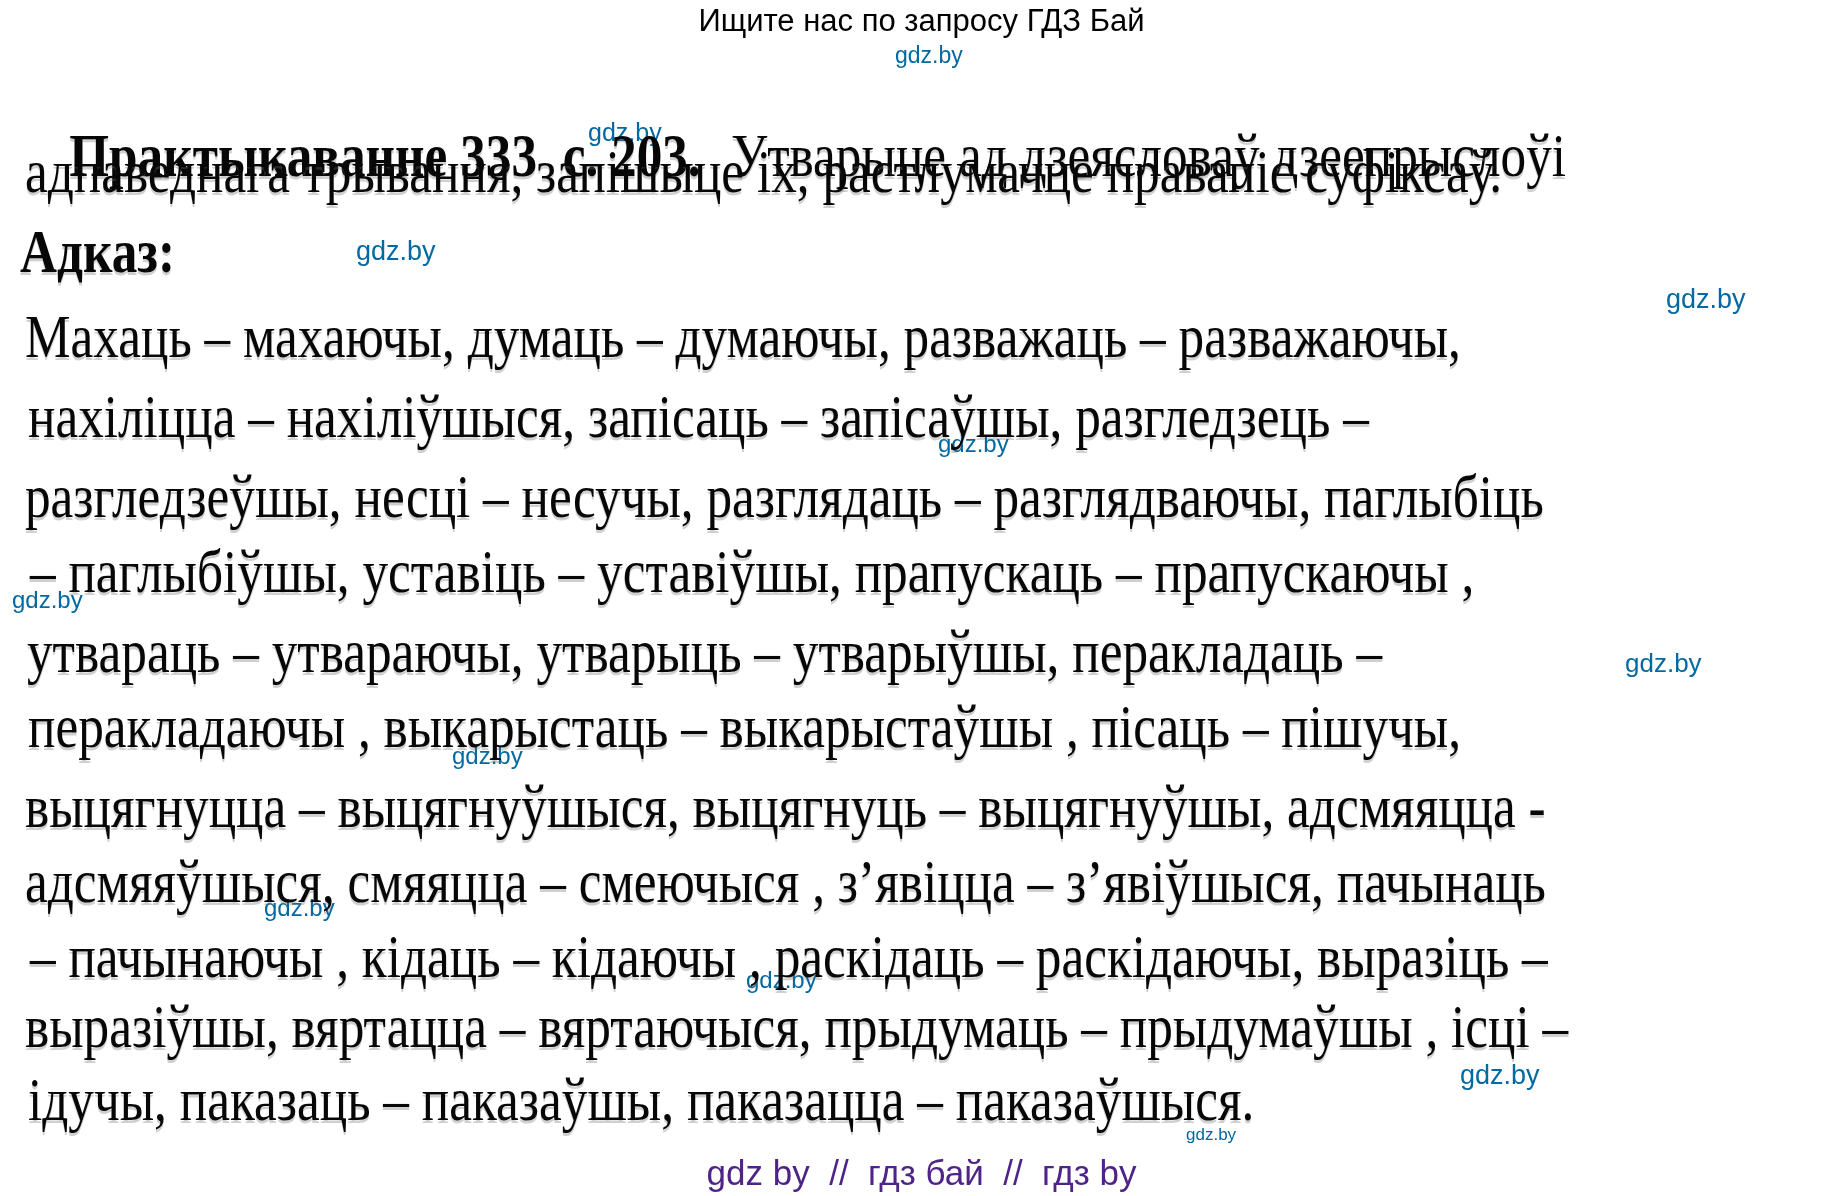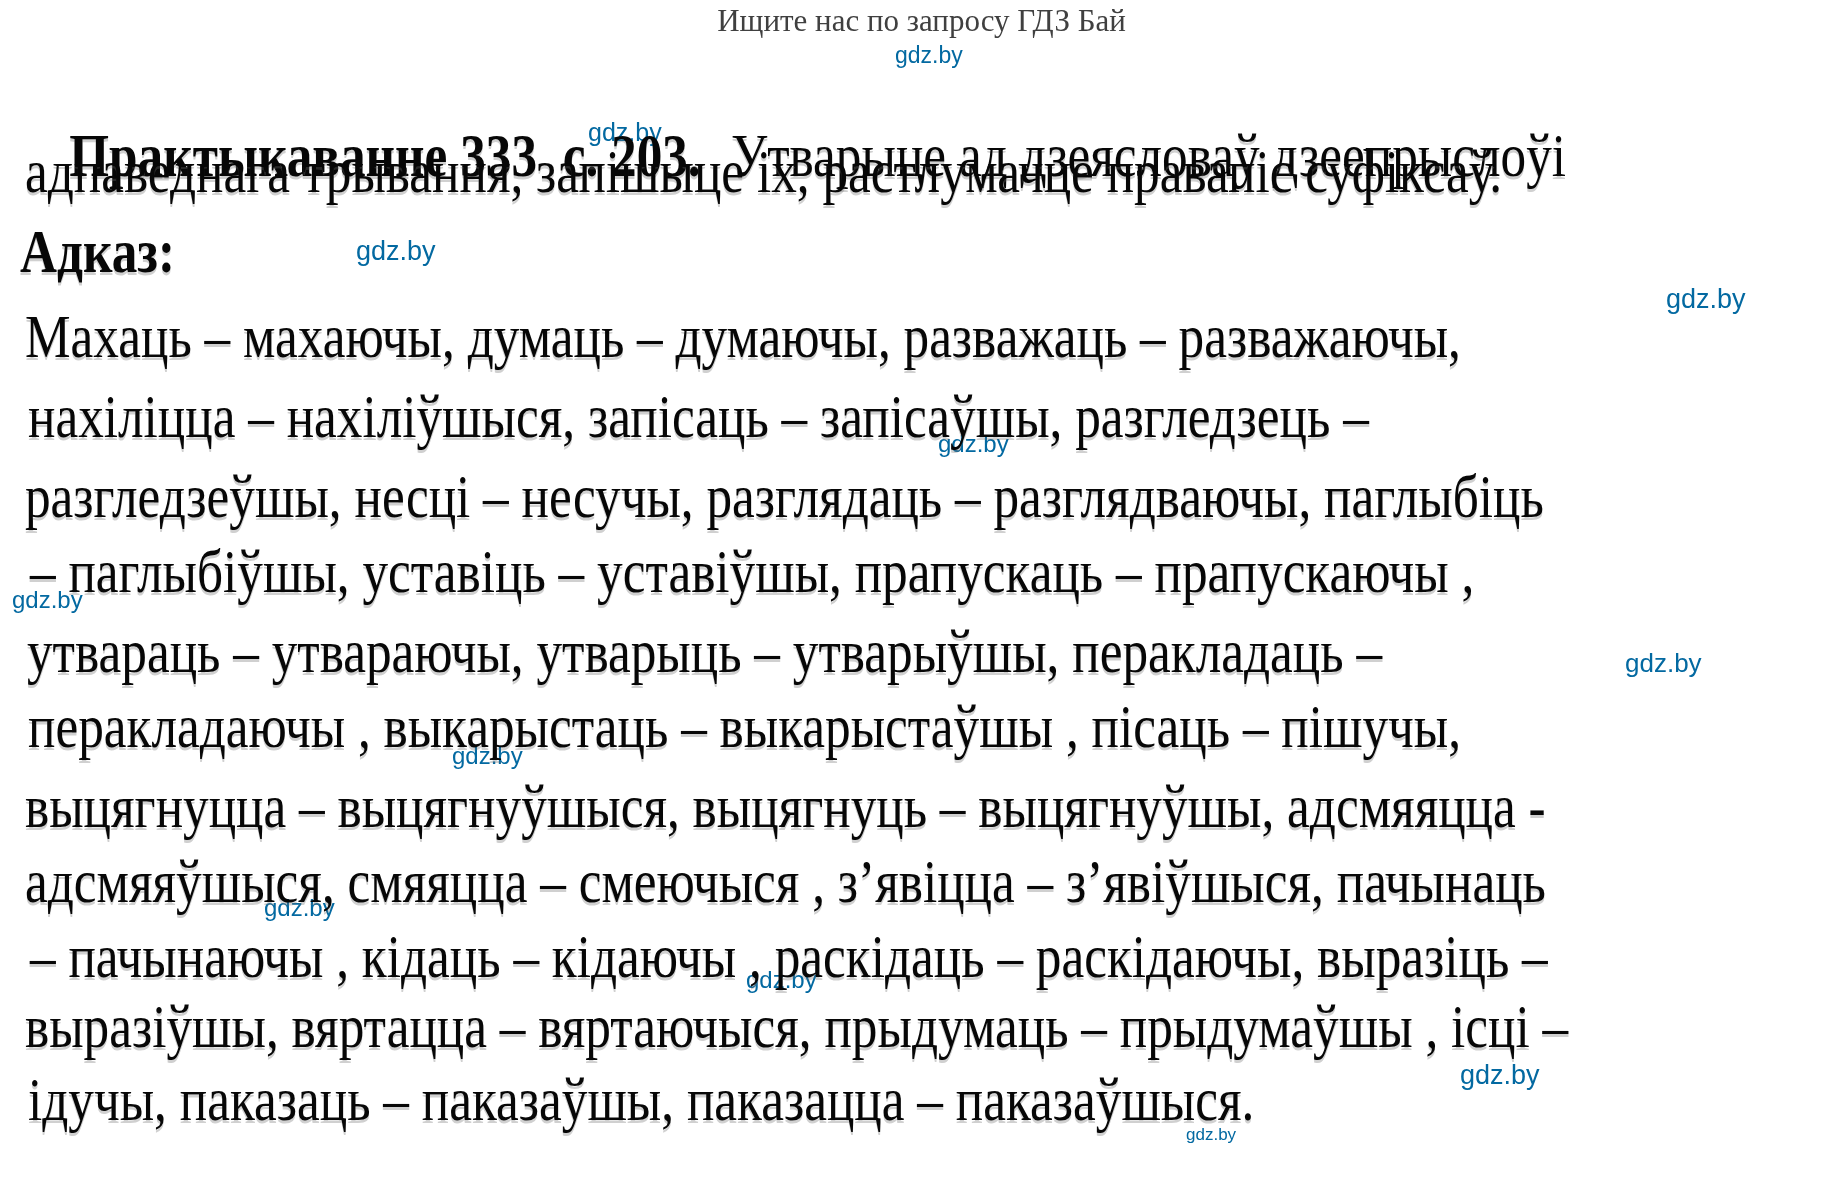--- a/index.html
+++ b/index.html
@@ -52,21 +52,21 @@
     font-size:35px;line-height:1.15;
     color:#4f2488;
     white-space:pre;
   }
 </style>
 </head>
 <body>
 
 <div class="page">
 
-  <div class="banner" style="color: #404040; font-family: Liberation Serif, serif;">Ищите нас по запросу ГДЗ Бай</div>
+  <div class="banner" style="color: #000000;">Ищите нас по запросу ГДЗ Бай</div>
 
   <span class="wm" style="left:895px;top:44px;font-size:23px;">gdz.by</span>
   <span class="wm" style="left:588px;top:120px;font-size:25px;">gdz.by</span>
   <span class="wm" style="left:356px;top:238px;font-size:27px;">gdz.by</span>
   <span class="wm" style="left:1666px;top:286px;font-size:27px;">gdz.by</span>
   <span class="wm" style="left:938px;top:432px;font-size:24px;">gdz.by</span>
   <span class="wm" style="left:12px;top:588px;font-size:24px;">gdz.by</span>
   <span class="wm" style="left:1625px;top:650px;font-size:26px;">gdz.by</span>
   <span class="wm" style="left:452px;top:744px;font-size:24px;">gdz.by</span>
   <span class="wm" style="left:264px;top:896px;font-size:24px;">gdz.by</span>
@@ -93,14 +93,15 @@
   <div class="bodyline" style="left:30px;top:925px;">– пачынаючы , кідаць – кідаючы , раскідаць – раскідаючы, выразіць –</div>
   <div class="bodyline" style="left:25px;top:995px;">выразіўшы, вяртацца – вяртаючыся, прыдумаць – прыдумаўшы , ісці –</div>
   <div class="bodyline" style="left:28px;top:1068px;">ідучы, паказаць – паказаўшы, паказацца – паказаўшыся.</div>
 
   <div class="cutline-clip">
     <div class="cutline">
       
     </div>
   </div>
 
+  <div class="footer" style="color: rgb(79, 36, 136);">gdz by  //  гдз бай  //  гдз by</div>
 
 </div>
 
 </body></html>

